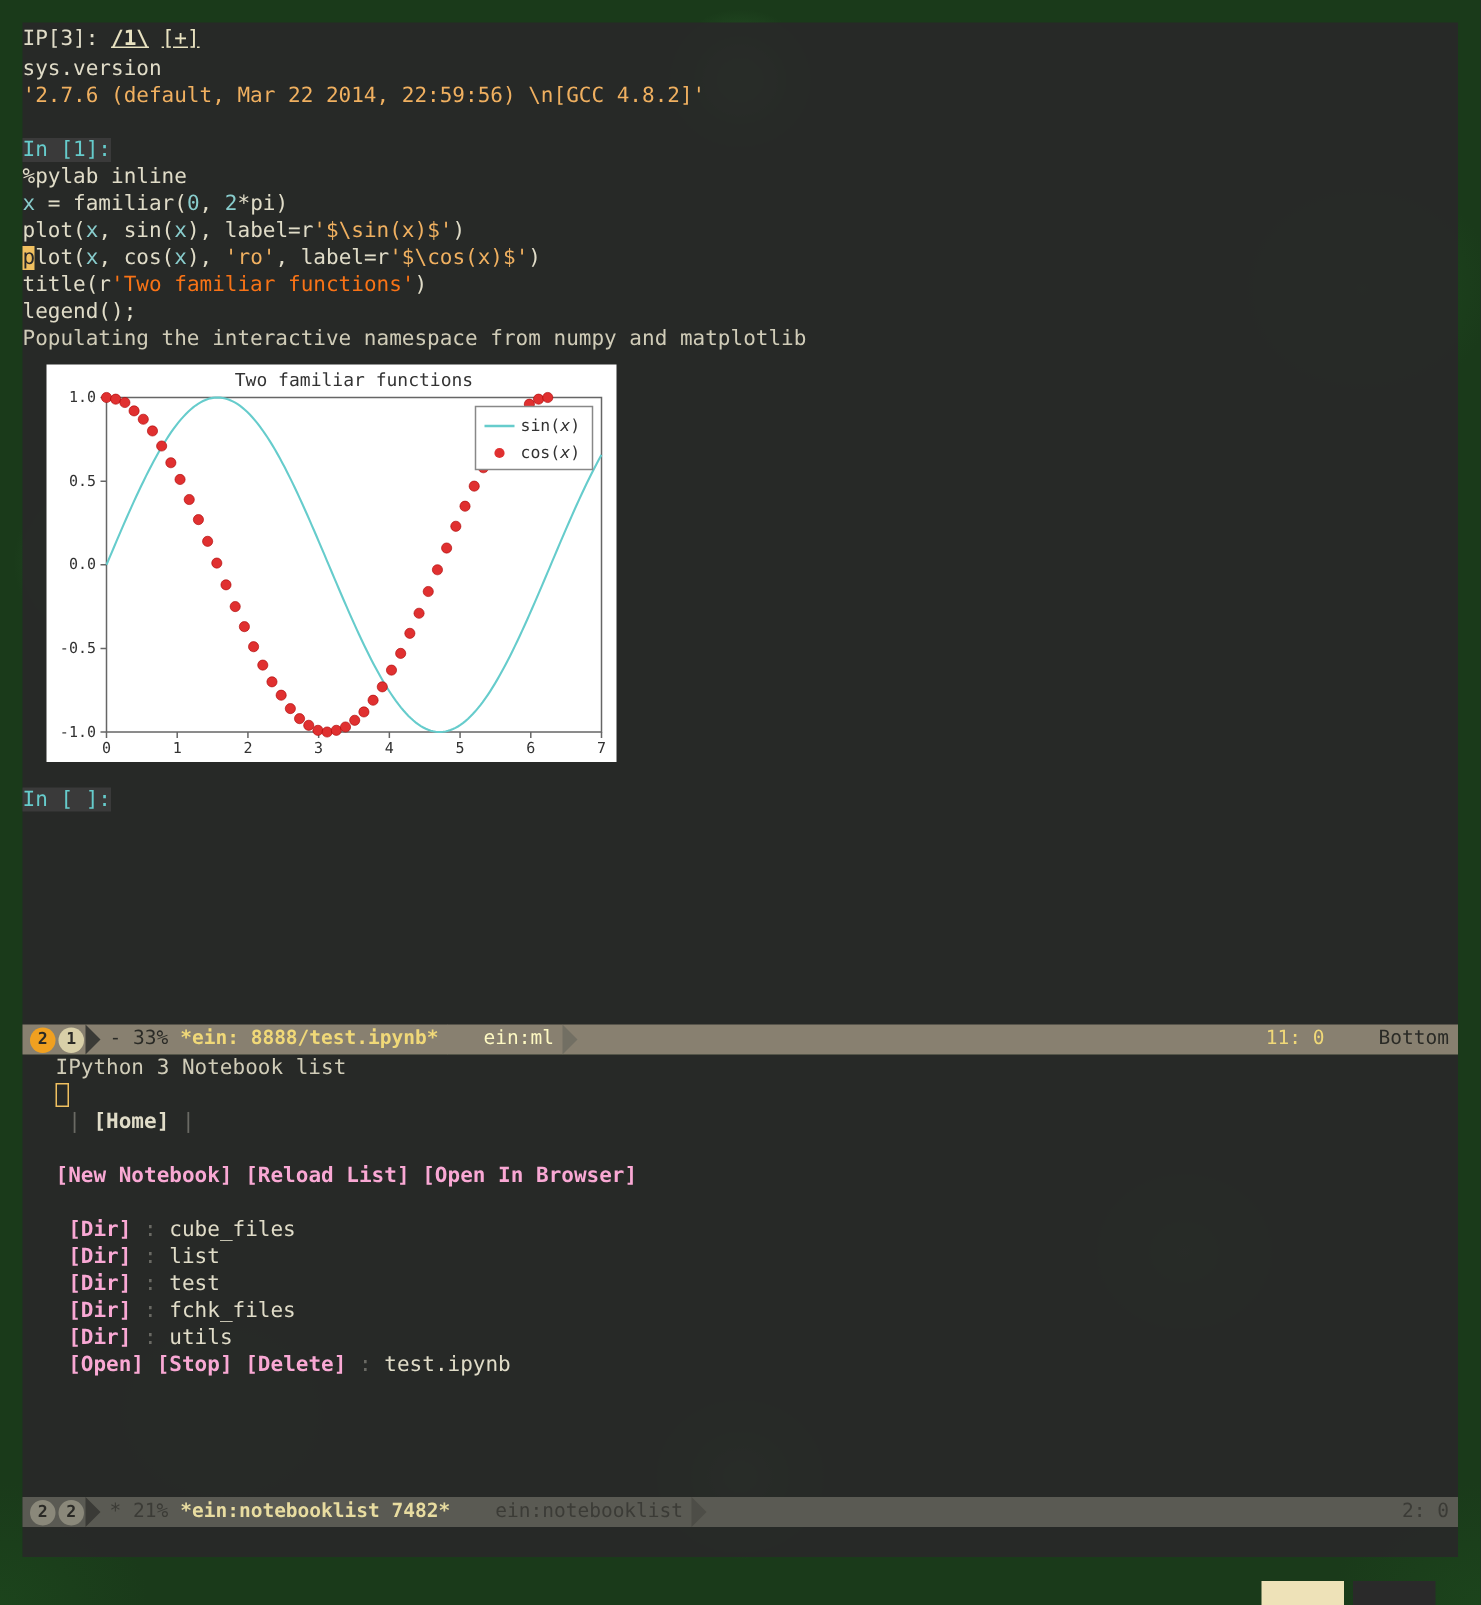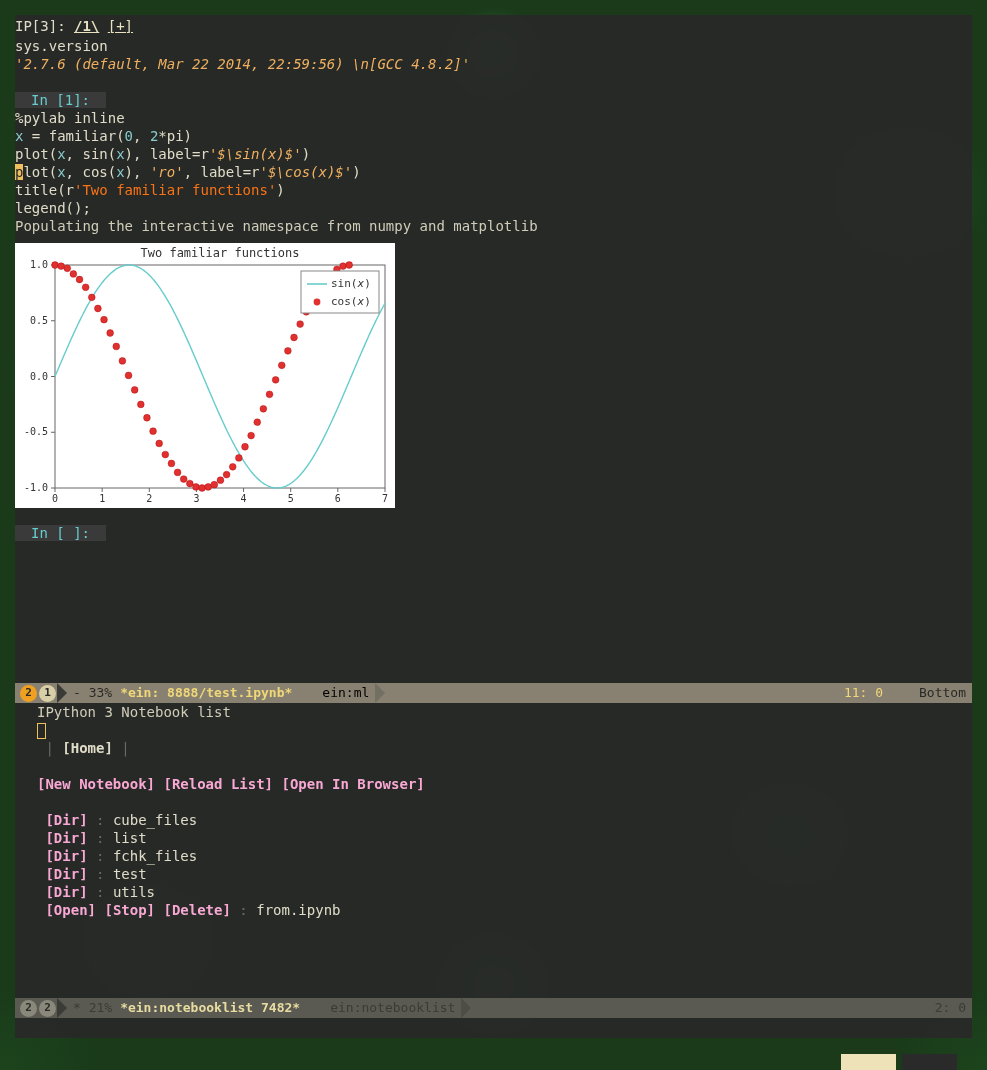--- a/index.html
+++ b/index.html
@@ -29,27 +29,27 @@
   .top-window { margin-top: 15px; }
   .tabbar {
     padding: 2px 0;
     line-height: 18px;
     color: #e0dcc8;
   }
   .tabbar .ip { color: #e0dcc8; }
   .tabbar .current-tab { color: #e8e2c0; font-weight: bold; text-decoration: underline; }
   .tabbar .plus { color: #e8e2c0; text-decoration: underline; }
   .cell-line { line-height: 18px; white-space: pre; }
-  .prompt-in { background: #3a3a3a; color: #66cccc; padding: 0 16px; }
-  .str   { color: #f0b060; font-style: italic; }
+  .prompt-in { background: #3a3a3a; color: #66cccc; padding: 0 0; }
+  .str   { color: #f0b060; }
   .var   { color: #88cccc; }
   .title-str { color: #f97316; }
   .output-text { color: #d0ccb8; line-height: 18px; white-space: pre; }
   .cursor-hl { background: #f0c060; color: #282828; }
-  .chart-box { background: #ffffff; width: 380px; height: 265px; margin: 8px 0 10px 0; position: relative; }
+  .chart-box { background: #ffffff; width: 380px; height: 265px; margin: 8px 0 10px 16px; position: relative; }
   .top-window-body { min-height: 668px; }
   
   .modeline {
     background: #888070;
     color: #2a2a26;
     line-height: 20px;
     height: 20px;
     display: flex;
     align-items: center;
     font-size: 13px;
@@ -58,21 +58,21 @@
   .modeline.inactive { background: #5a5a53; color: #2b2b28; }
   .ml-badge {
     display: inline-flex; align-items: center; justify-content: center;
     width: 17px; height: 17px; border-radius: 50%;
     font-size: 11px; font-weight: bold; margin: 0 1px;
   }
   .badge-orange { background: #f0a020; color: #2a2a26; }
   .badge-tan    { background: #d8cfa8; color: #2a2a26; }
   .badge-grey   { background: #8a887a; color: #2a2a26; }
   .ml-buf { color: #f0d878; font-weight: bold; }
-  .ml-mode { color: #000000; margin-left: 14px; }
+  .ml-mode { color: #fef9c3; margin-left: 14px; }
   .ml-right { margin-left: auto; margin-right: 10px; }
   .ml-line { color: #f0d878; margin-right: 36px; }
   .ml-chevron {
     width:0;height:0;display:inline-block;vertical-align:middle;
     border-top:10px solid transparent;border-bottom:10px solid transparent;
   }
   
   .bottom-window .body { min-height: 295px; padding-left: 22px; }
   .nb-head { color: #d0ccb8; line-height: 18px; }
   .box-cursor { display:inline-block;width:9px;height:16px;border:1px solid #f0c060;vertical-align:middle; }
@@ -228,25 +228,25 @@
   <div class="body">
     <div class="nb-head">IPython 3 Notebook list</div>
     <div class="row"><span class="box-cursor"></span></div>
     <div class="row"><span class="dim"> | </span><span class="home">[Home]</span><span class="dim"> | </span></div>
     <div style="height:18px"></div>
     <div class="row"><span class="btn-open">[New Notebook]</span> <span class="btn-open">[Reload List]</span> <span class="btn-open">[Open In Browser]</span></div>
     <div style="height:18px"></div>
     <div id="dir-list">
         <div class="row"> <span class="btn-open">[Dir]</span><span class="dim"> : </span><span>cube_files</span></div>
         <div class="row"> <span class="btn-open">[Dir]</span><span class="dim"> : </span><span>list</span></div>
+        <div class="row"> <span class="btn-open">[Dir]</span><span class="dim"> : </span><span>test</span></div>
         <div class="row"> <span class="btn-open">[Dir]</span><span class="dim"> : </span><span>fchk_files</span></div>
-        <div class="row"> <span class="btn-open">[Dir]</span><span class="dim"> : </span><span>test</span></div>
         <div class="row"> <span class="btn-open">[Dir]</span><span class="dim"> : </span><span>utils</span></div>
       </div>
-    <div class="row"> <span class="btn-open">[Open]</span> <span class="btn-open">[Stop]</span> <span class="btn-open">[Delete]</span><span class="dim"> : </span><span>from.ipynb</span></div>
+    <div class="row"> <span class="btn-open">[Open]</span> <span class="btn-open">[Stop]</span> <span class="btn-open">[Delete]</span><span class="dim"> : </span><span>test.ipynb</span></div>
   </div>
 
   <div class="modeline inactive">
     <span style="width:4px"></span>
     <span class="ml-badge badge-grey">2</span>
     <span class="ml-badge badge-grey">2</span>
     <span class="ml-chevron" style="border-left:10px solid #3a3a36;"></span>
     <span style="margin-left:6px;color:#3b3b36">* 21%</span>
     <span style="width:8px"></span>
     <span class="ml-buf" style="color:#e8dca0">*ein:notebooklist 7482*</span>

